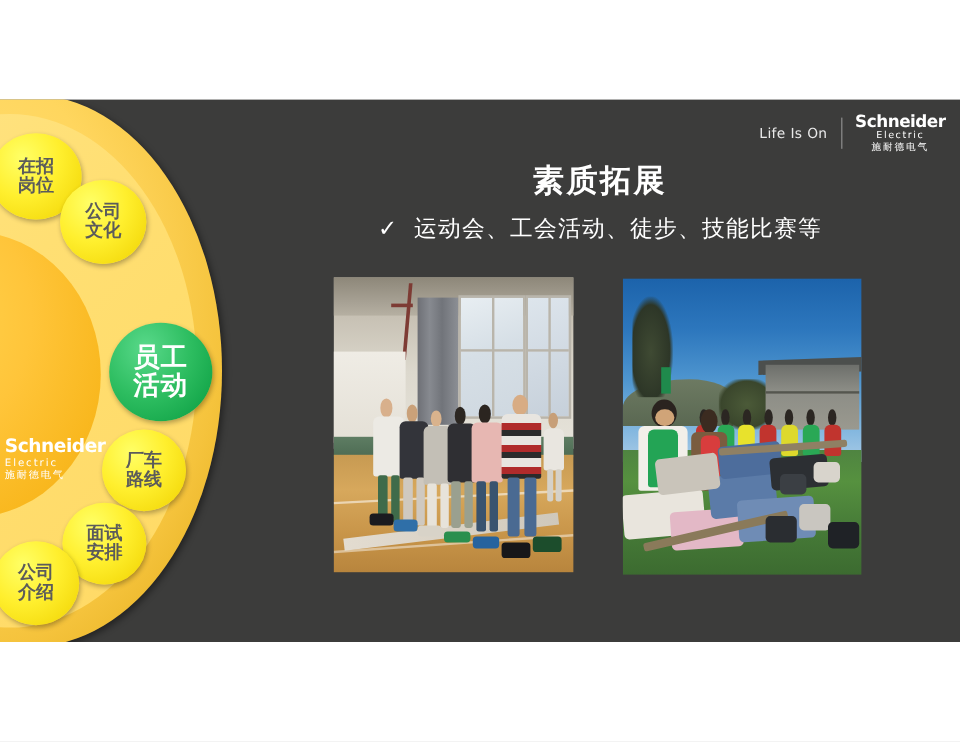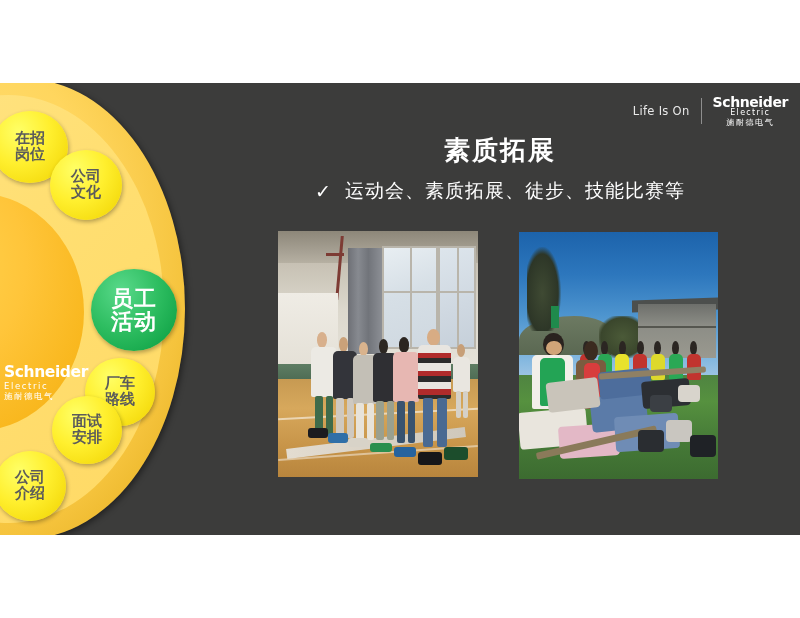--- a/index.html
+++ b/index.html
@@ -168,21 +168,21 @@
       <div class="bubble y" style="left:85px;top:275px;width:70px;height:68px;font-size:15px;">
         <span>厂车</span>
         <span>路线</span>
       </div>
 
       <div class="bubble g" style="left:91px;top:186px;width:86px;height:82px;font-size:22px;letter-spacing:1px;">
         <span>员工</span>
         <span>活动</span>
       </div>
 
-      <div class="bubble y" style="left:52px;top:313px;width:70px;height:68px;font-size:15px;">
+      <div class="bubble y" style="left:52px;top:336px;width:70px;height:68px;font-size:15px;">
         <span>面试</span>
         <span>安排</span>
       </div>
 
       <div class="bubble y" style="left:-6px;top:368px;width:72px;height:70px;font-size:15px;">
         <span>公司</span>
         <span>介绍</span>
       </div>
     </div>
 
@@ -192,21 +192,21 @@
       <div class="se-logo">
         <div class="w1">Schneider</div>
         <div class="w2">Electric</div>
         <div class="w3">施耐德电气</div>
       </div>
     </div>
 
     <div class="title">素质拓展</div>
     <div class="subtitle-row">
       <span class="check">✓</span>
-      <span class="subtitle">运动会、素质拓展、徒步、技能比赛等</span>
+      <span class="subtitle">运动会、工会活动、徒步、技能比赛等</span>
     </div>
 
     <div class="photo photo1">
       <div class="ph-inner">
         <div class="p1-wall"></div>
         <div class="p1-ceil"></div>
         <div class="p1-pipe"></div>
         <div class="p1-pipe2"></div>
         <div class="p1-panel"></div>
         <div class="p1-curtain"></div>

